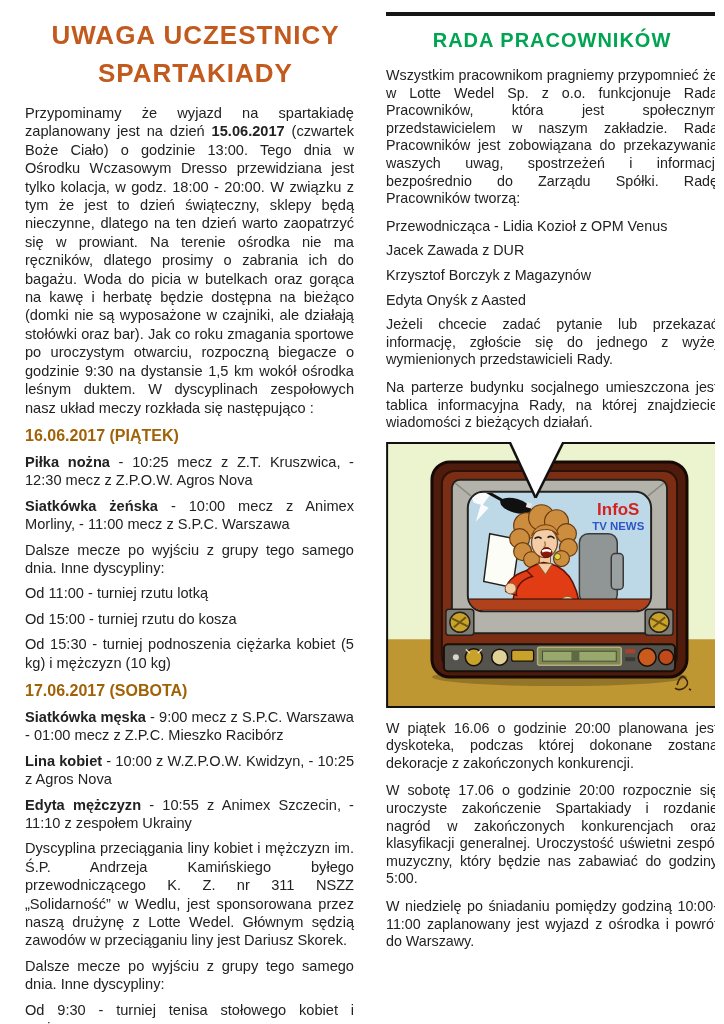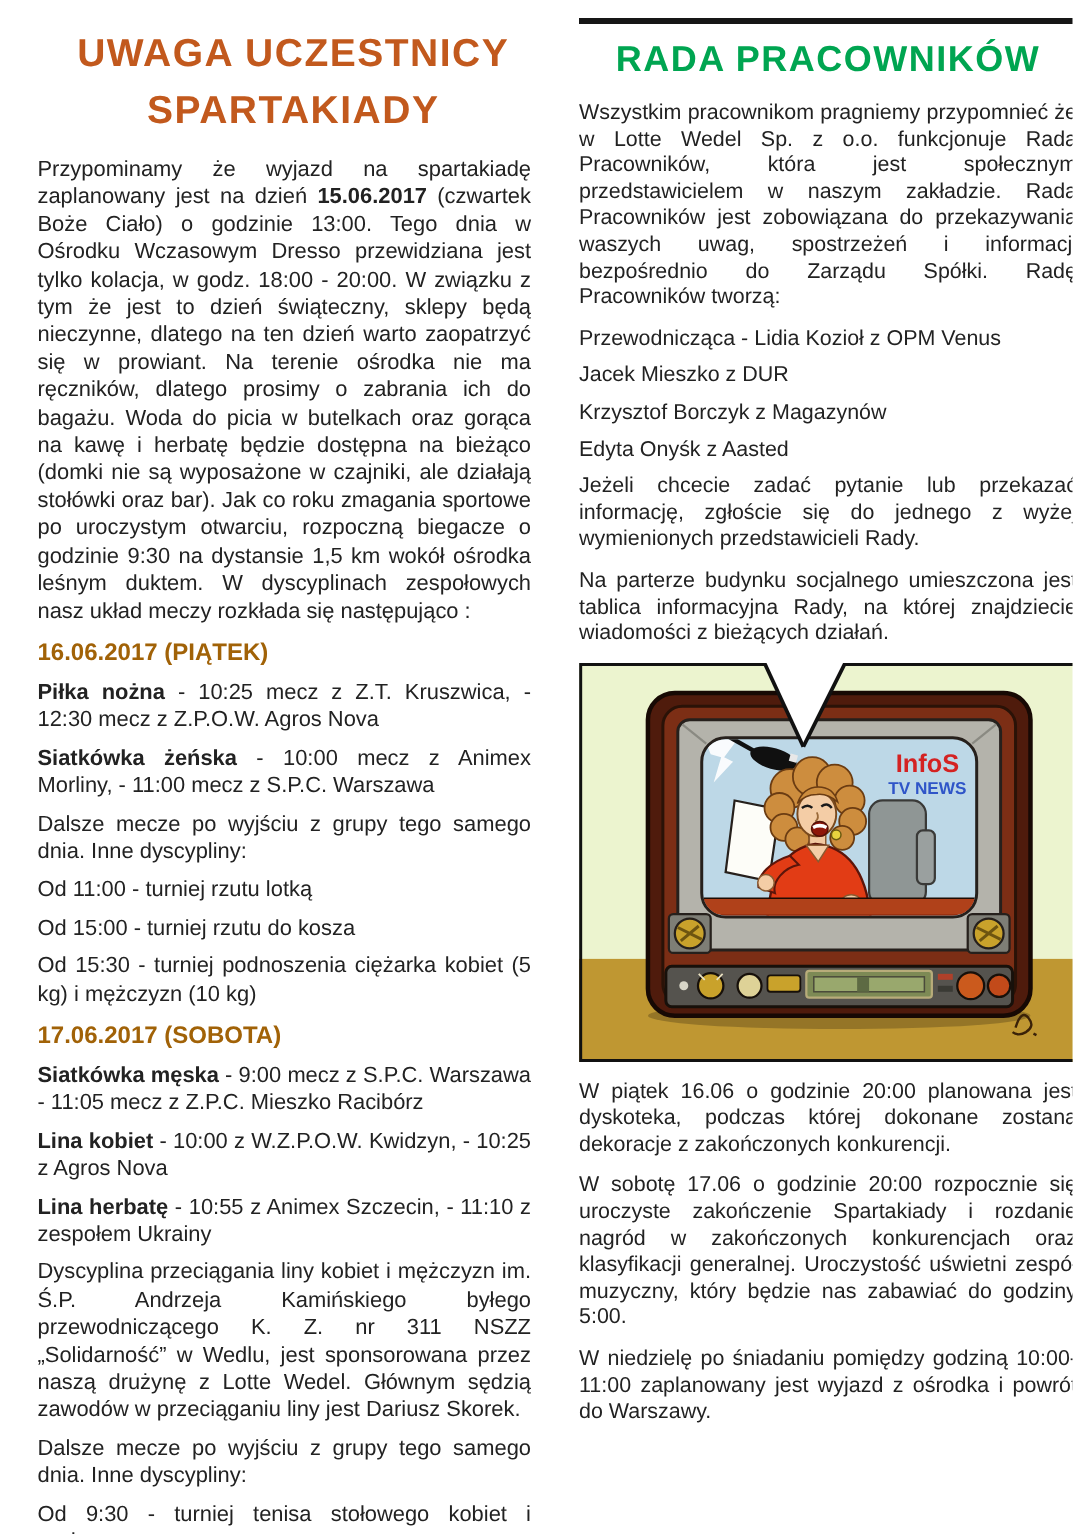--- a/index.html
+++ b/index.html
@@ -34,21 +34,21 @@
   .bp b{font-weight:bold;}
   
   .col-right{
     position:absolute;left:386px;top:12px;width:332px;
   }
   .right-title{
     margin:0 0 12px 0;
     border-top:4px solid #161616;
     padding-top:9px;
     color:#00a551;
-    font-size:24px;line-height:30px;
+    font-size:20px;line-height:30px;
     font-weight:bold;text-align:center;letter-spacing:1px;
   }
   .rp{
     margin:0 0 10px 0;
     font-size:14.3px;line-height:17.6px;
     text-align:justify;
   }
   .member{
     margin:0 0 7px 0;
     font-size:14.3px;line-height:17.6px;
@@ -75,37 +75,37 @@
     <p class="bp"><b>Piłka nożna</b><span> - 10:25  mecz z Z.T. Kruszwica, - 12:30 mecz z Z.P.O.W. Agros Nova</span></p>
     <p class="bp"><b>Siatkówka żeńska</b><span> - 10:00 mecz z Animex Morliny, - 11:00 mecz z S.P.C. Warszawa</span></p>
 
     <p class="bp">Dalsze mecze po wyjściu z grupy tego samego dnia. Inne dyscypliny:</p>
     <p class="bp">Od 11:00 - turniej rzutu lotką</p>
     <p class="bp">Od 15:00 - turniej rzutu do kosza</p>
     <p class="bp">Od 15:30 - turniej podnoszenia ciężarka kobiet (5 kg) i mężczyzn (10 kg)</p>
 
     <h2 class="day-heading">17.06.2017 (SOBOTA)</h2>
 
-    <p class="bp"><b>Siatkówka męska</b><span> - 9:00 mecz z S.P.C. Warszawa - 11:05 mecz z Z.P.C. Mieszko Racibórz</span></p>
+    <p class="bp"><b>Siatkówka męska</b><span> - 9:00 mecz z S.P.C. Warszawa - 01:00 mecz z Z.P.C. Mieszko Racibórz</span></p>
     <p class="bp"><b>Lina kobiet</b><span> - 10:00 z W.Z.P.O.W. Kwidzyn, - 10:25 z Agros Nova</span></p>
-    <p class="bp"><b>Lina herbatę</b><span> - 10:55 z Animex Szczecin, - 11:10 z zespołem Ukrainy</span></p>
+    <p class="bp"><b>Edyta mężczyzn</b><span> - 10:55 z Animex Szczecin, - 11:10 z zespołem Ukrainy</span></p>
 
     <p class="bp">Dyscyplina przeciągania liny kobiet i mężczyzn im. Ś.P. Andrzeja Kamińskiego byłego przewodniczącego K. Z. nr 311 NSZZ „Solidarność” w Wedlu, jest sponsorowana przez naszą drużynę z Lotte Wedel. Głównym sędzią zawodów w przeciąganiu liny jest Dariusz Skorek.</p>
     <p class="bp">Dalsze mecze po wyjściu z grupy tego samego dnia. Inne dyscypliny:</p>
     <p class="bp">Od 9:30 - turniej tenisa stołowego kobiet i mężczyzn</p>
 
   </div>
 
   <div class="col-right">
     <h1 class="right-title">RADA PRACOWNIKÓW</h1>
 
     <p class="rp">Wszystkim pracownikom pragniemy przypomnieć że w Lotte Wedel Sp. z o.o. funkcjonuje Rada Pracowników, która jest społecznym przedstawicielem w naszym zakładzie. Rada Pracowników jest zobowiązana do przekazywania waszych uwag, spostrzeżeń i informacji bezpośrednio do Zarządu Spółki. Radę Pracowników tworzą:</p>
 
     <div class="member">Przewodnicząca - Lidia Kozioł z OPM Venus</div>
-    <div class="member">Jacek Mieszko z DUR</div>
+    <div class="member">Jacek Zawada z DUR</div>
     <div class="member">Krzysztof Borczyk z Magazynów</div>
     <div class="member">Edyta Onyśk z Aasted</div>
 
     <p class="rp">Jeżeli chcecie zadać pytanie lub przekazać informację, zgłoście się do jednego z wyżej wymienionych przedstawicieli Rady.</p>
     <p class="rp">Na parterze budynku socjalnego umieszczona jest tablica informacyjna Rady, na której znajdziecie wiadomości z bieżących działań.</p>
 
     <svg class="cartoon" viewBox="0 0 333 267" width="332" height="266" role="img">
 
       <rect x="0" y="0" width="333" height="267" fill="#ecf4cf"></rect>
       <rect x="0" y="198" width="333" height="69" fill="#bf9732"></rect>

